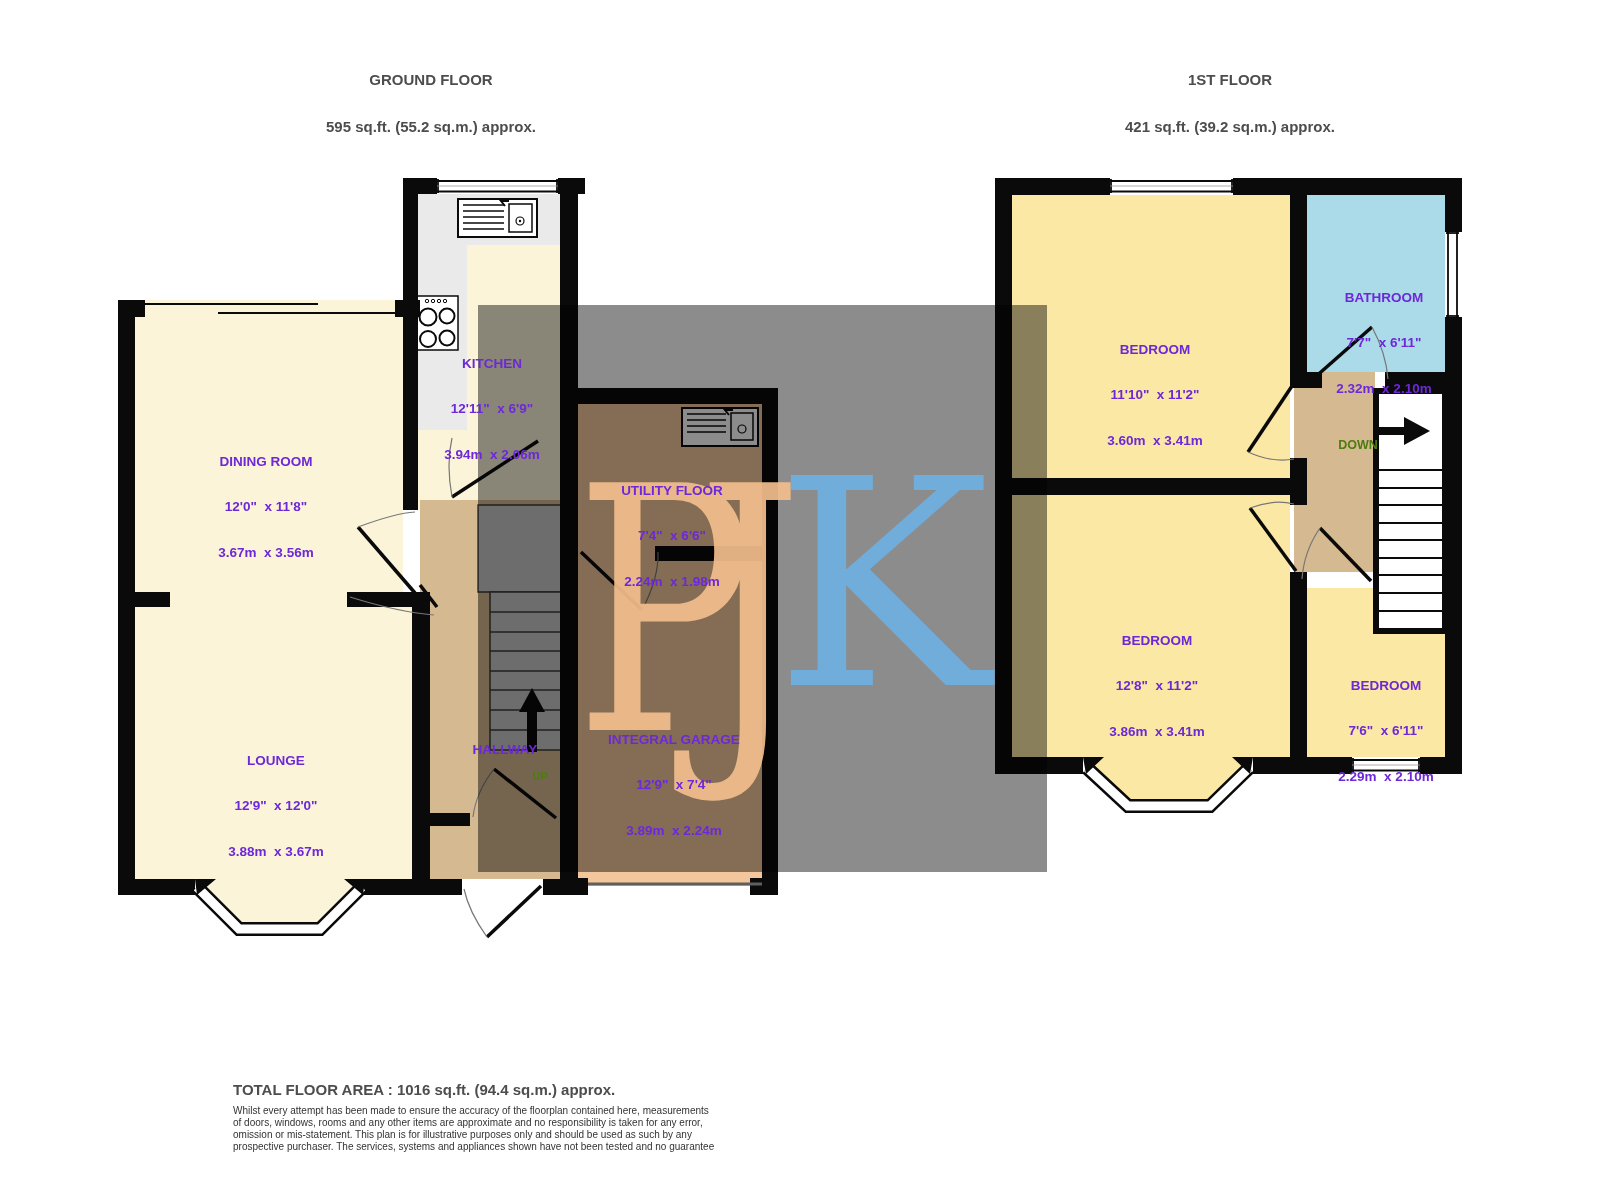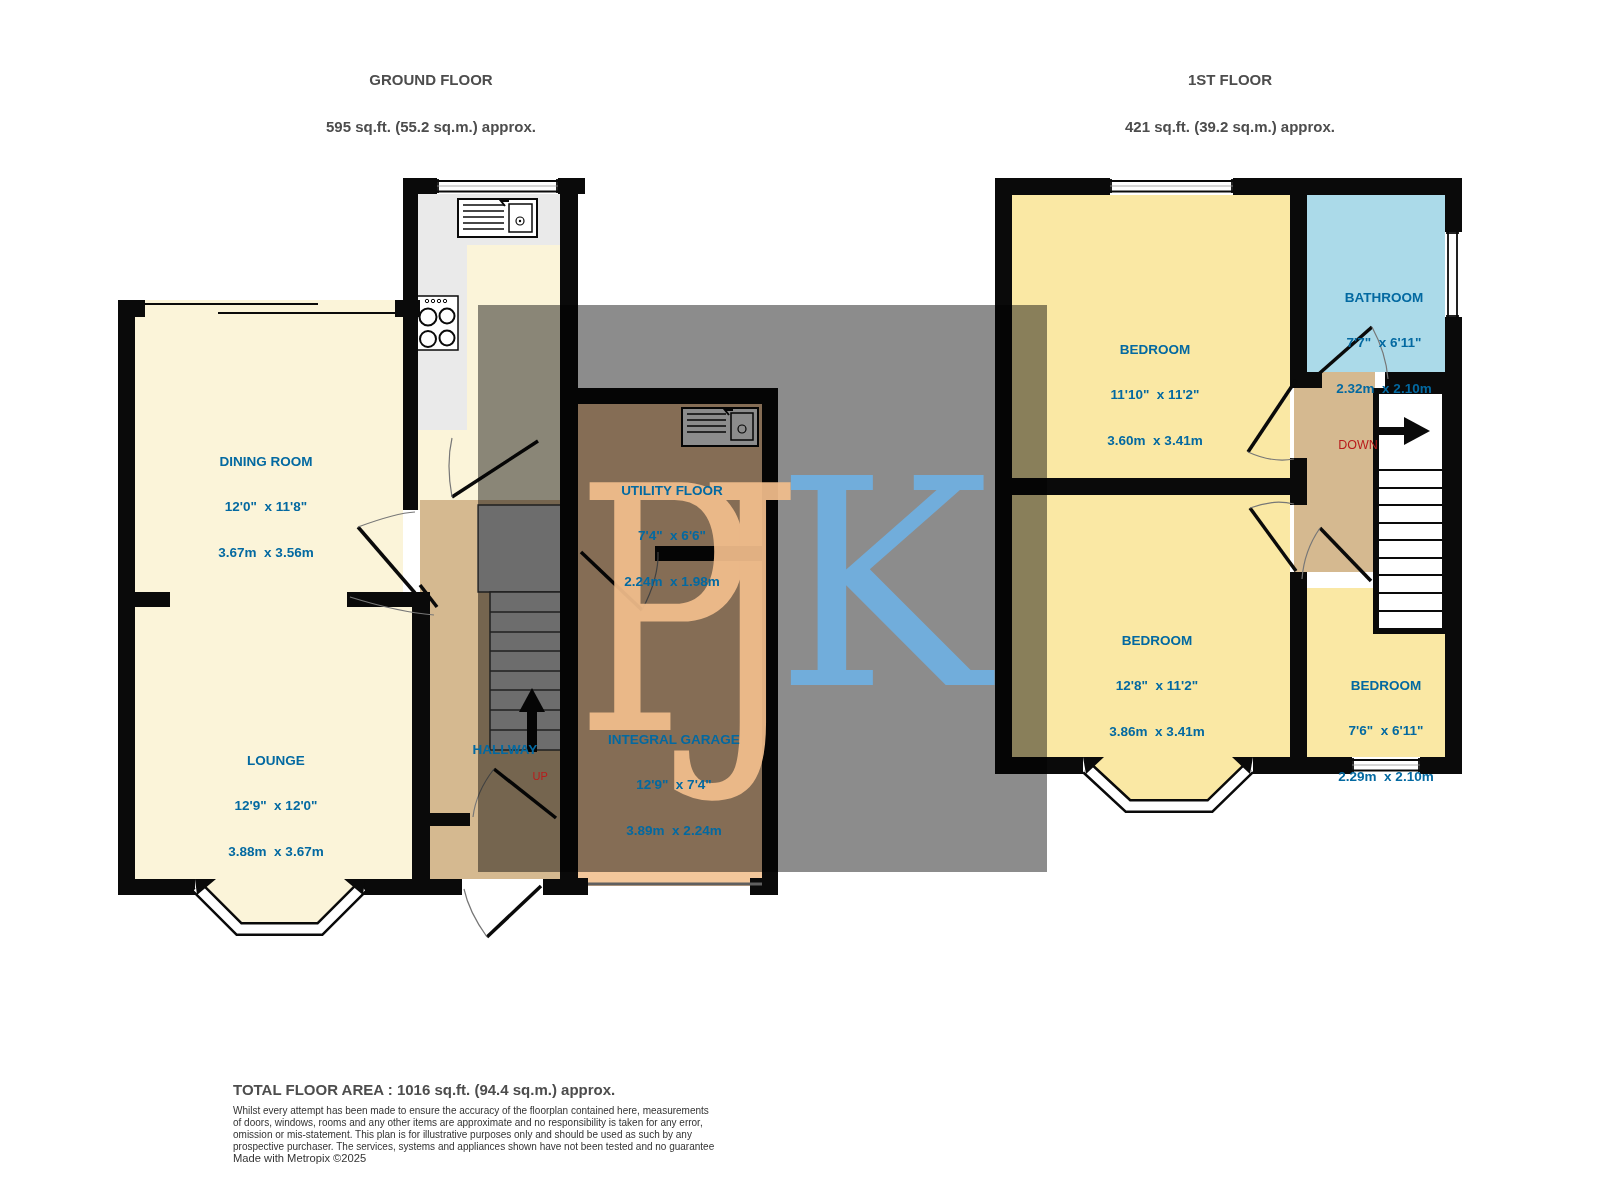--- a/index.html
+++ b/index.html
@@ -2,24 +2,24 @@
 <html><head>
 <meta charset="utf-8">
 <title>Floorplan</title>
 <style>
   html,body{margin:0;padding:0;background:#ffffff;}
   #canvas{position:relative;width:1600px;height:1179px;background:#ffffff;overflow:hidden;
           font-family:"Liberation Sans",sans-serif;}
   #plan-svg{position:absolute;left:0;top:0;}
   .hdr{position:absolute;transform:translateX(-50%);text-align:center;color:#4d4d4d;
        font-weight:bold;font-size:15px;line-height:15.5px;white-space:pre;margin-left:24px;}
-  .room-label{position:absolute;transform:translateX(-50%);text-align:center;color:#0369a1;
+  .room-label{position:absolute;transform:translateX(-50%);text-align:center;color:#6d28d9;
        font-weight:bold;font-size:13.5px;line-height:15.3px;white-space:pre;}
-  .small-label{position:absolute;transform:translateX(-50%);text-align:left;color:#b91c1c;
-       font-weight:normal;white-space:pre;}
+  .small-label{position:absolute;transform:translateX(-50%);text-align:left;color:#4d7c0f;
+       font-weight:bold;white-space:pre;}
   #footer{position:absolute;left:783px;top:1082px;transform:translateX(-50%);
           text-align:left;width:1100px;}
   #footer .total{color:#4d4d4d;font-weight:bold;font-size:15px;line-height:16px;margin-bottom:7px;}
   #footer .disc{color:#333333;font-size:10px;line-height:11.9px;}
   #footer .credit{color:#333333;font-size:11.2px;line-height:11.9px;}
 </style>
 </head>
 <body>
 
 <div id="canvas">
@@ -273,20 +273,25 @@
   <div class="hdr" style="left:1206px;top:41px">
     <div>1ST FLOOR</div>
     <div>421 sq.ft. (39.2 sq.m.) approx.</div>
   </div>
 
   <div class="room-label" style="left:266px;top:423px">
     <div>DINING ROOM</div>
     <div>12'0"  x 11'8"</div>
     <div>3.67m  x 3.56m</div>
   </div>
+  <div class="room-label" style="left:492px;top:325px">
+    <div>KITCHEN</div>
+    <div>12'11"  x 6'9"</div>
+    <div>3.94m  x 2.06m</div>
+  </div>
   <div class="room-label" style="left:276px;top:722px">
     <div>LOUNGE</div>
     <div>12'9"  x 12'0"</div>
     <div>3.88m  x 3.67m</div>
   </div>
   <div class="room-label" style="left:672px;top:452px">
     <div>UTILITY FLOOR</div>
     <div>7'4"  x 6'6"</div>
     <div>2.24m  x 1.98m</div>
   </div>
@@ -325,16 +330,15 @@
   <div class="small-label" style="left:1351px;top:424px;font-size:12.5px">
     <span>DOWN</span>
   </div>
 
   <div id="footer">
     <div class="total">TOTAL FLOOR AREA : 1016 sq.ft. (94.4 sq.m.) approx.</div>
     <div class="disc">Whilst every attempt has been made to ensure the accuracy of the floorplan contained here, measurements</div>
     <div class="disc">of doors, windows, rooms and any other items are approximate and no responsibility is taken for any error,</div>
     <div class="disc">omission or mis-statement. This plan is for illustrative purposes only and should be used as such by any</div>
     <div class="disc">prospective purchaser. The services, systems and appliances shown have not been tested and no guarantee</div>
-    <div class="credit">Made with Metropix ©2025</div>
   </div>
 
 </div>
 
 </body></html>

